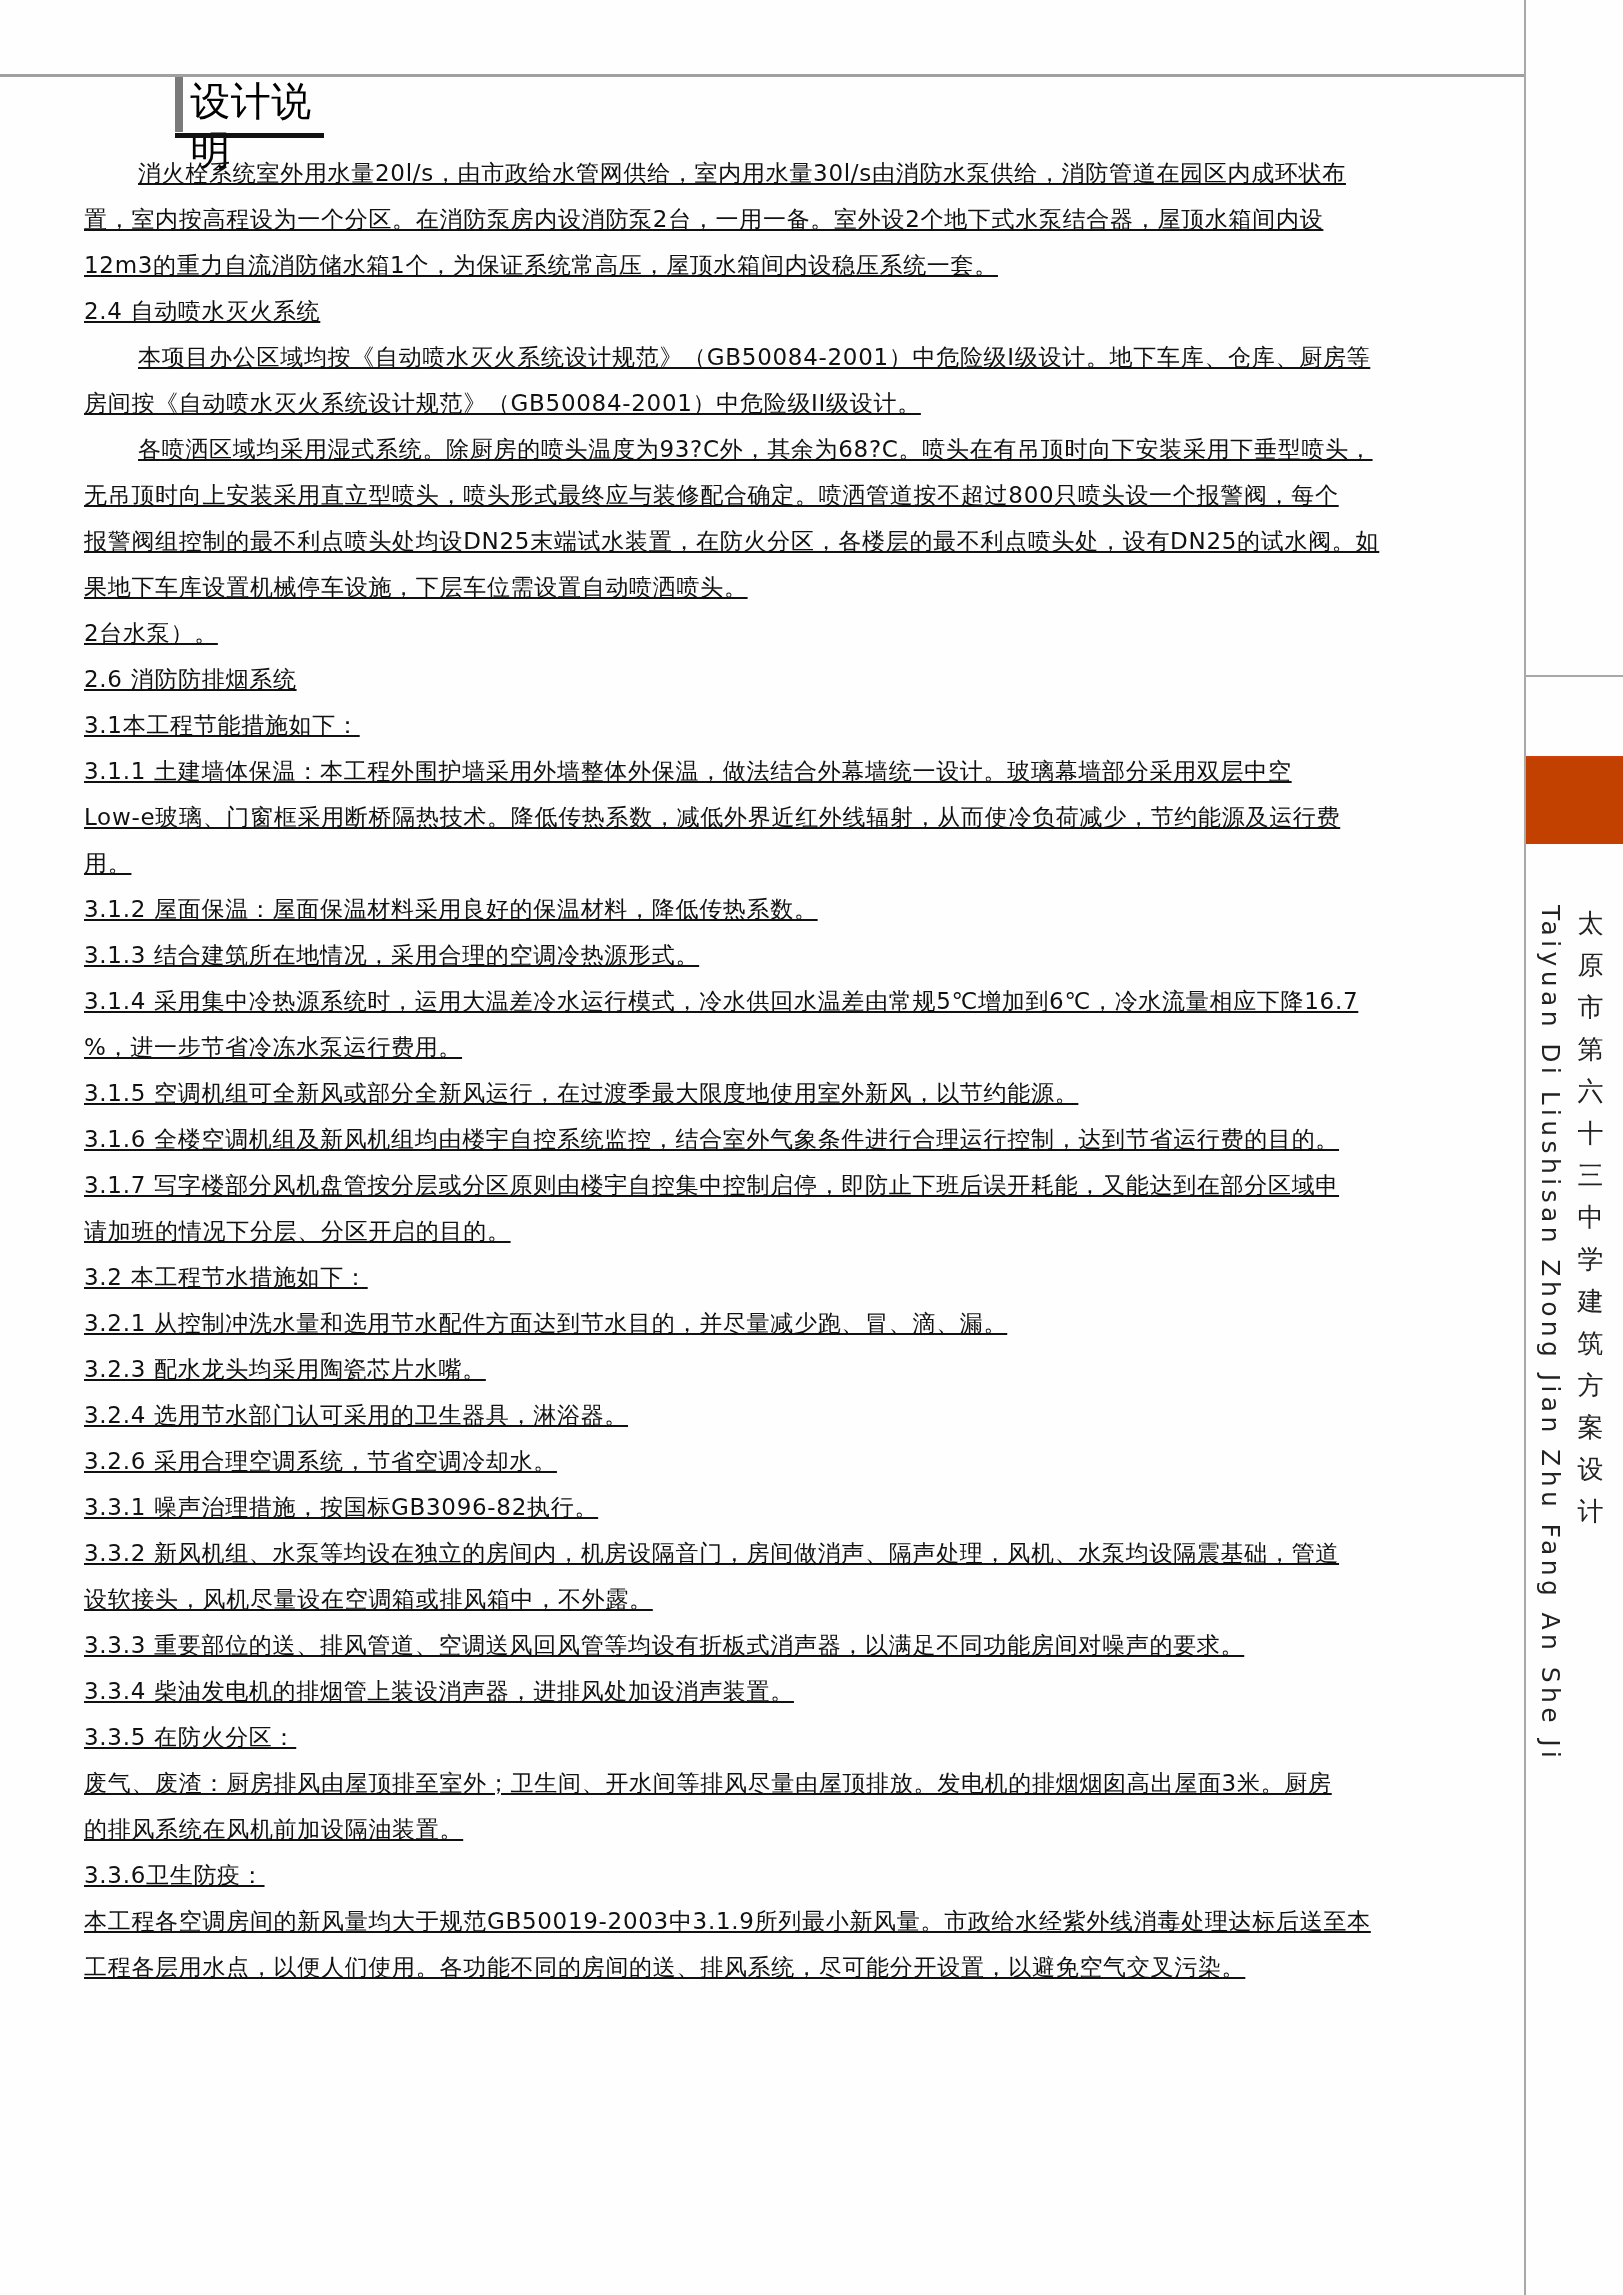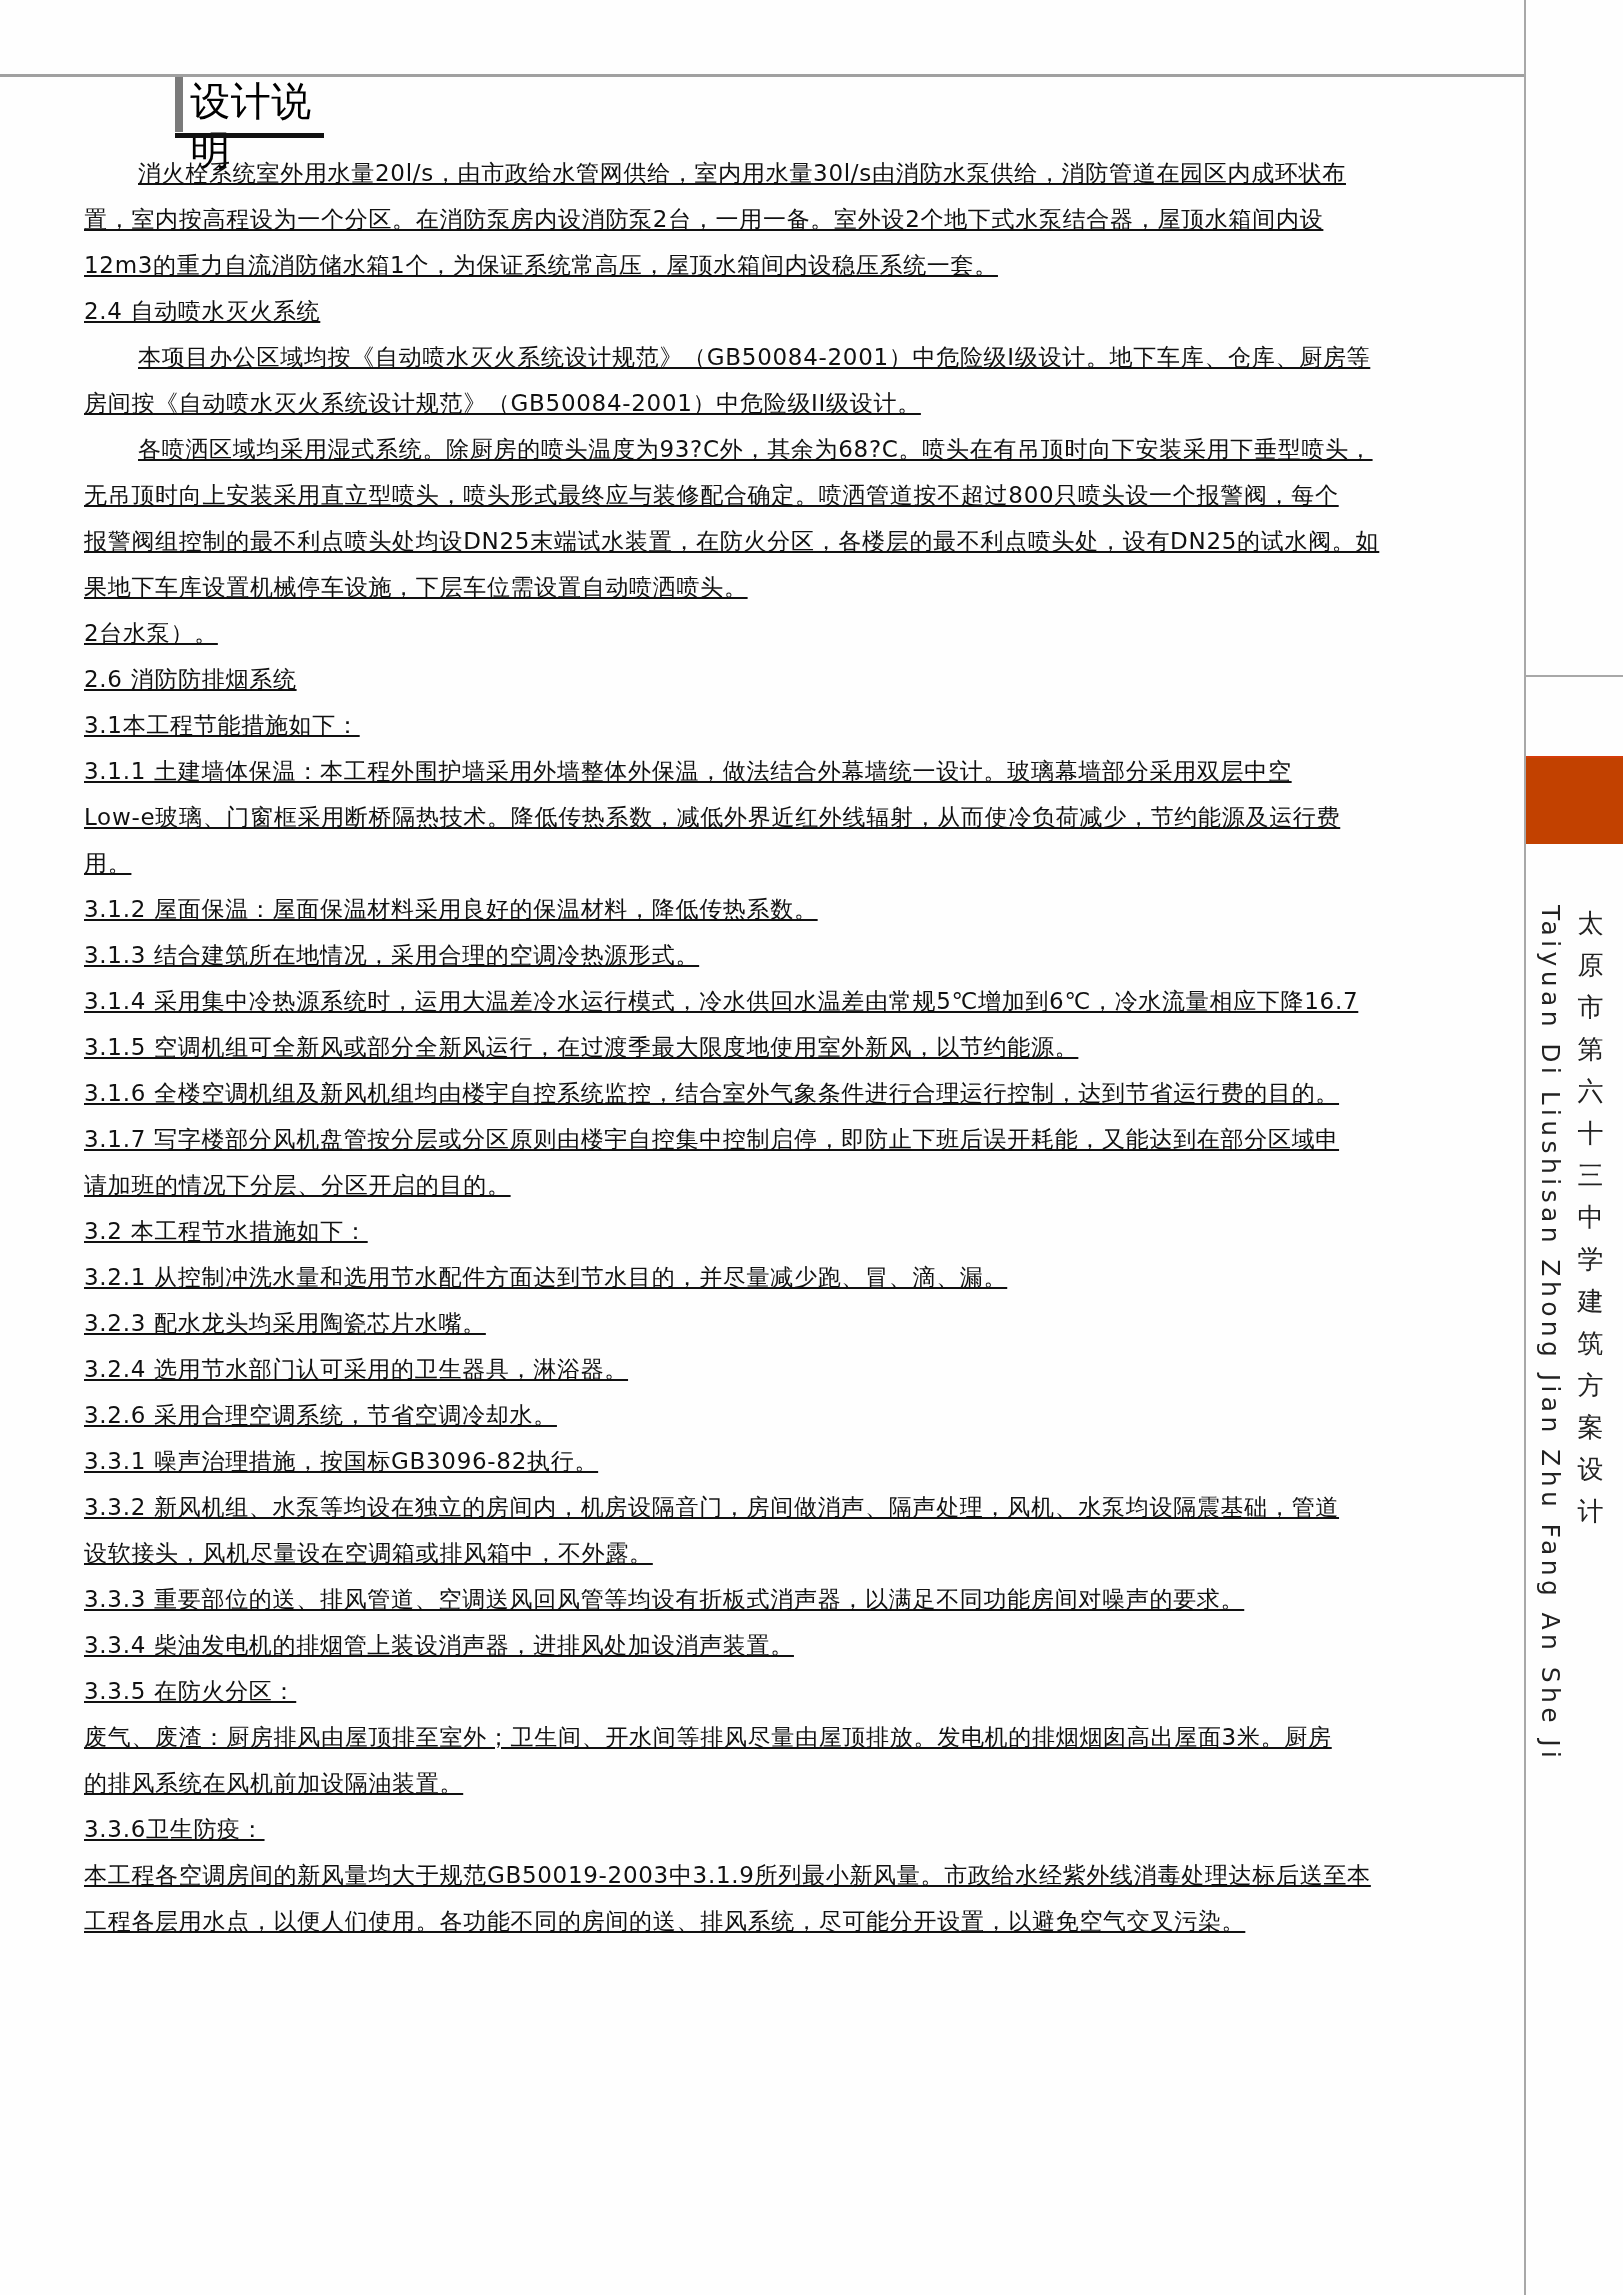--- a/index.html
+++ b/index.html
@@ -47,20 +47,21 @@
     <div class="line">果地下车库设置机械停车设施，下层车位需设置自动喷洒喷头。</div>
     <div class="line">2台水泵）。</div>
     <div class="line">2.6 消防防排烟系统</div>
     <div class="line">3.1本工程节能措施如下：</div>
     <div class="line">3.1.1 土建墙体保温：本工程外围护墙采用外墙整体外保温，做法结合外幕墙统一设计。玻璃幕墙部分采用双层中空</div>
     <div class="line">Low-e玻璃、门窗框采用断桥隔热技术。降低传热系数，减低外界近红外线辐射，从而使冷负荷减少，节约能源及运行费</div>
     <div class="line">用。</div>
     <div class="line">3.1.2 屋面保温：屋面保温材料采用良好的保温材料，降低传热系数。</div>
     <div class="line">3.1.3 结合建筑所在地情况，采用合理的空调冷热源形式。</div>
     <div class="line">3.1.4 采用集中冷热源系统时，运用大温差冷水运行模式，冷水供回水温差由常规5℃增加到6℃，冷水流量相应下降16.7</div>
+    <div class="line">%，进一步节省冷冻水泵运行费用。</div>
     <div class="line">3.1.5 空调机组可全新风或部分全新风运行，在过渡季最大限度地使用室外新风，以节约能源。</div>
     <div class="line">3.1.6 全楼空调机组及新风机组均由楼宇自控系统监控，结合室外气象条件进行合理运行控制，达到节省运行费的目的。</div>
     <div class="line">3.1.7 写字楼部分风机盘管按分层或分区原则由楼宇自控集中控制启停，即防止下班后误开耗能，又能达到在部分区域申</div>
     <div class="line">请加班的情况下分层、分区开启的目的。</div>
     <div class="line">3.2 本工程节水措施如下：</div>
     <div class="line">3.2.1 从控制冲洗水量和选用节水配件方面达到节水目的，并尽量减少跑、冒、滴、漏。</div>
     <div class="line">3.2.3 配水龙头均采用陶瓷芯片水嘴。</div>
     <div class="line">3.2.4 选用节水部门认可采用的卫生器具，淋浴器。</div>
     <div class="line">3.2.6 采用合理空调系统，节省空调冷却水。</div>
     <div class="line">3.3.1 噪声治理措施，按国标GB3096-82执行。</div>

